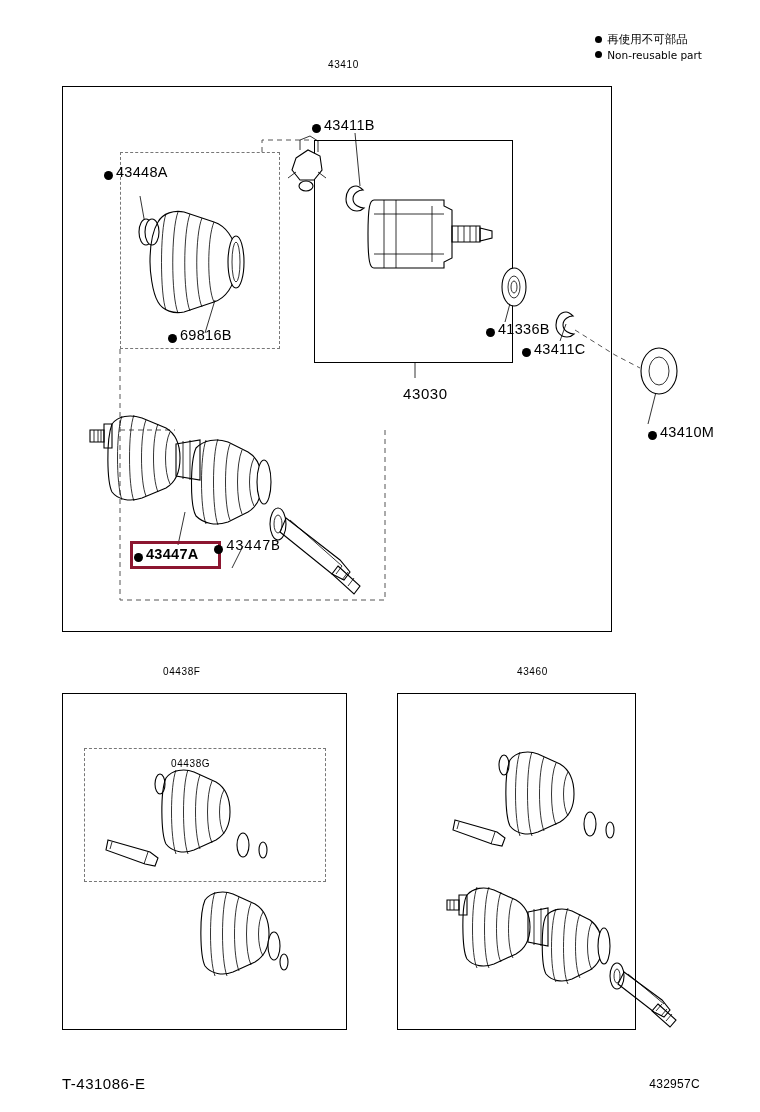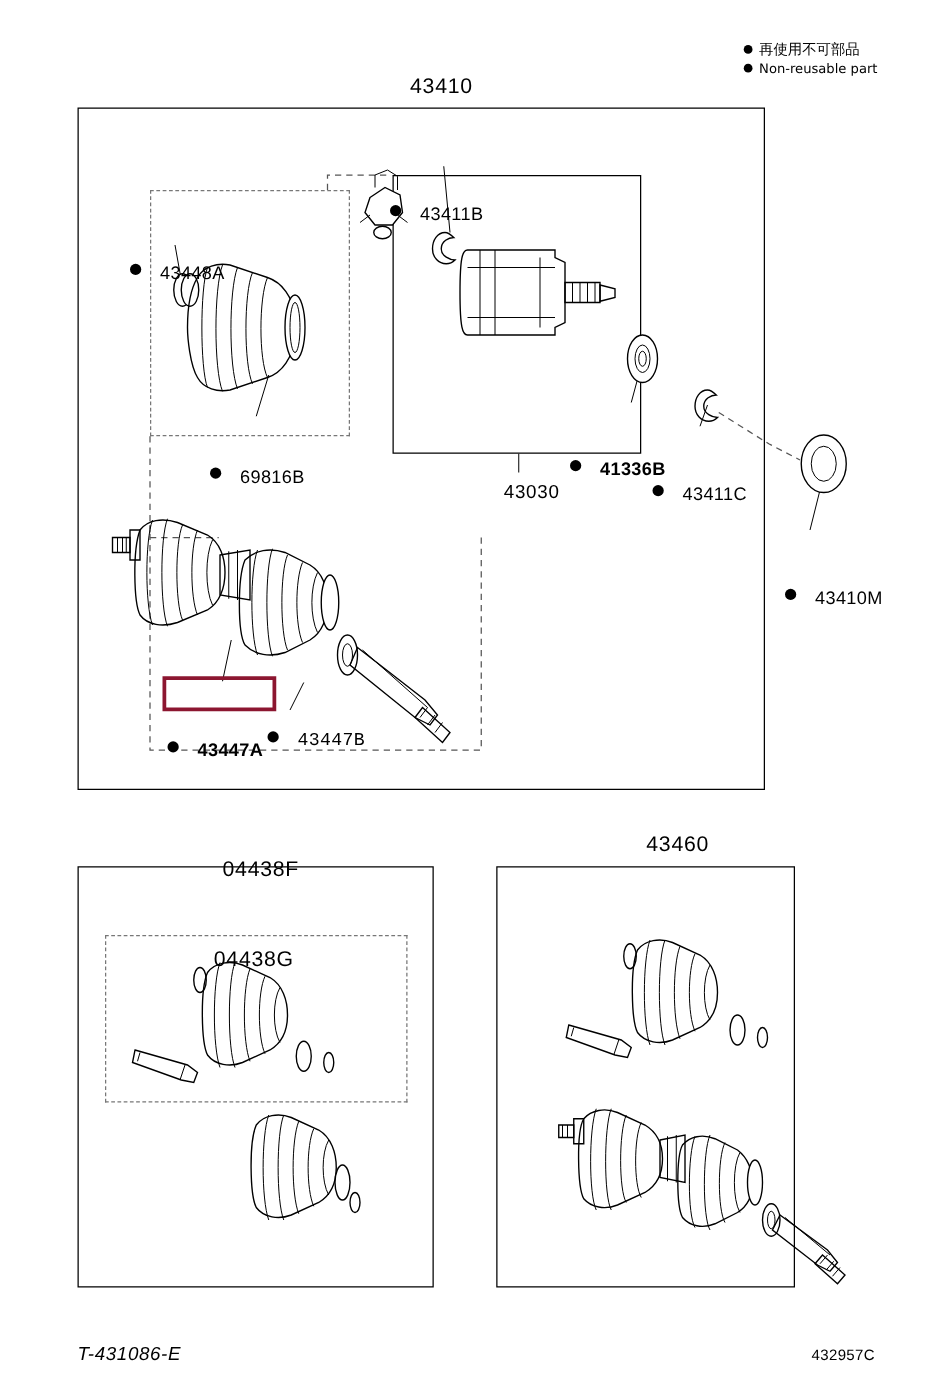--- a/index.html
+++ b/index.html
@@ -48,44 +48,43 @@
     font-family: "DejaVu Sans", sans-serif;
   }
 
   .panel {
     position: absolute;
     border: 1px solid #000;
     box-sizing: border-box;
   }
   .panel-title {
     position: absolute;
-    font-size: 17px;
+    font-size: 10px;
     letter-spacing: 0.6px;
     white-space: nowrap;
   }
   .inner-dashed {
     position: absolute;
     border: 1px dashed #777;
     box-sizing: border-box;
   }
   .inner-solid {
     position: absolute;
     border: 1px solid #000;
     box-sizing: border-box;
   }
 
   .lbl {
     position: absolute;
     font-size: 14.5px;
     white-space: nowrap;
     letter-spacing: 0.3px;
     display: flex;
-    align-items: flex-start;
-    gap: 15px;
-    margin-top: 47px;
+    align-items: flex-end;
+    gap: 3px;
   }
   .lbl .bullet {
     width: 9px;
     height: 9px;
     border-radius: 50%;
     background: #000;
     display: inline-block;
     flex: none;
   }
 
@@ -95,21 +94,20 @@
     box-sizing: border-box;
     background: transparent;
   }
 
   .footer-left {
     position: absolute;
     left: 62px;
     bottom: 20px;
     font-size: 15px;
     letter-spacing: 0.5px;
-    font-style: italic;
   }
   .footer-right {
     position: absolute;
     right: 60px;
     bottom: 21px;
     font-size: 12px;
     letter-spacing: 0.3px;
     margin-top: 24px;
   }
 
@@ -336,47 +334,47 @@
   <div class="lbl" style="left:104px; top:164px;">
     <span class="bullet"></span>
     <span>43448A</span>
   </div>
 
   <div class="lbl" style="left:168px; top:327px;">
     <span class="bullet"></span>
     <span>69816B</span>
   </div>
 
-  <div class="lbl" style="left:456px; top:321px;font-weight:bold;">
+  <div class="lbl" style="left:486px; top:321px;">
     <span class="bullet"></span>
     <span>41336B</span>
   </div>
 
   <div class="lbl" style="left:522px; top:341px;">
     <span class="bullet"></span>
     <span>43411C</span>
   </div>
 
-  <div class="lbl" style="left:628px; top:424px;">
+  <div class="lbl" style="left:648px; top:424px;">
     <span class="bullet"></span>
     <span>43410M</span>
   </div>
 
   <div class="highlight" style="left:130px; top:541px; width:91px; height:28px;"></div>
   <div class="lbl" style="left:134px; top:546px;font-weight:bold;">
     <span class="bullet"></span>
     <span>43447A</span>
   </div>
 
   <div class="lbl" style="left:214px; top:538px;font-family:Liberation Mono, monospace;">
     <span class="bullet"></span>
     <span>43447B</span>
   </div>
 
-  <div class="panel-title" style="left:178px; top:666px;margin-top:20px;">04438F</div>
+  <div class="panel-title" style="left:163px; top:666px;">04438F</div>
   <div class="panel" style="left:62px; top:693px; width:285px; height:337px;"></div>
   <div class="panel-title" style="left:171px; top:726px;margin-top:32px;">04438G</div>
   <div class="inner-dashed" style="left:84px; top:748px; width:242px; height:134px;"></div>
 
   <div class="panel-title" style="left:517px; top:666px;">43460</div>
   <div class="panel" style="left:397px; top:693px; width:239px; height:337px;"></div>
 
   <div class="footer-left">T-431086-E</div>
   <div class="footer-right">432957C</div>
 

